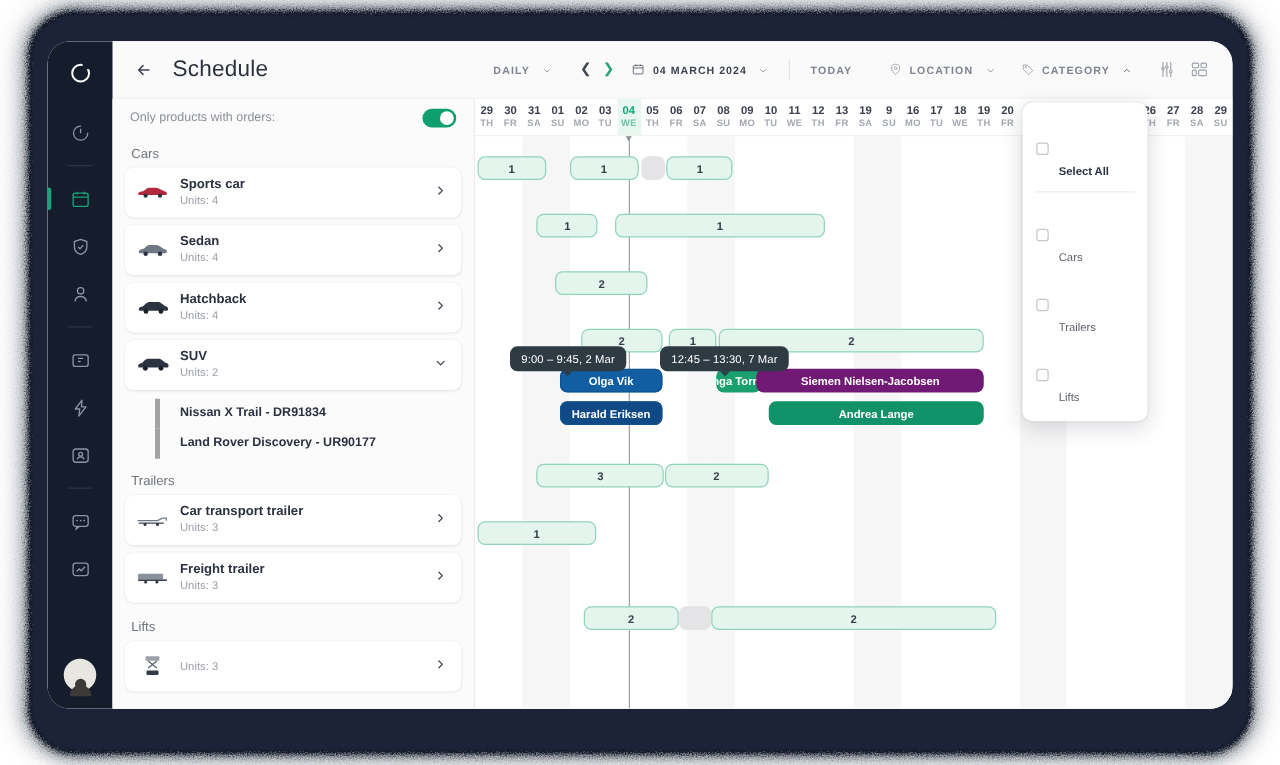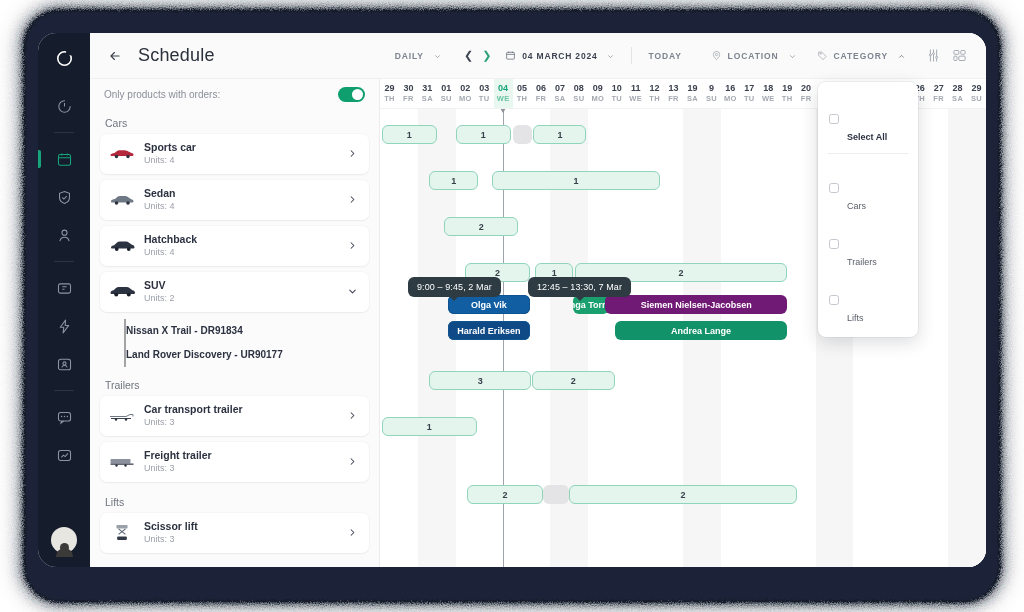--- a/index.html
+++ b/index.html
@@ -134,22 +134,22 @@
     display: flex; align-items: center; padding: 0 11px 0 9px; cursor: pointer;
     box-shadow: 0 1px 2px rgba(20,25,40,.05), 0 0 0 1px rgba(20,25,40,.02);
   }
   .prod-icon { width: 26px; height: 18px; flex: none; margin-right: 9px; display: flex; align-items: center; justify-content: center; }
   .prod-text { flex: 1; min-width: 0; }
   .prod-name { font-size: 10.5px; font-weight: 700; color: #2b3140; line-height: 1.25; }
   .prod-units { font-size: 9px; color: #9b9fa8; line-height: 1.35; }
   .prod-arrow { color: #3b4150; font-size: 11px; line-height: 1; }
   .sub-items { padding: 1px 0 4px 24px; }
   .sub-item {
-    font-size: 10px; font-weight: 700; color: #2b3140; padding: 6px 0 7px 0;
-    border-left: 2px solid #a3a3a3; cursor: pointer;
+    font-size: 10px; font-weight: 700; color: #2b3140; padding: 6px 0 7px 16px;
+    border-left: 4px solid #a3a3a3; cursor: pointer;
   }
 
   
   #timeline { flex: 1; display: flex; flex-direction: column; min-width: 0; position: relative; background: #fff; }
   #date-strip {
     height: 30px; flex: none; display: flex; position: relative; background: #fff;
     border-bottom: 1px solid #f2f2f2;
   }
   .daycol-head {
     flex: 1 0 0; display: flex; flex-direction: column; align-items: center; justify-content: center;
@@ -512,21 +512,20 @@
             <div class="group-title">Lifts</div>
             <div class="prod-card">
               <span class="prod-icon">
                 <svg width="14" height="18" viewBox="0 0 20 26">
                   <rect x="2" y="1.5" width="16" height="5" rx="1" fill="#9aa1ab"></rect>
                   <path d="M5 7l10 8M15 7L5 15" stroke="#5d6573" stroke-width="1.6"></path>
                   <rect x="3" y="18" width="14" height="5" rx="1.4" fill="#343b48"></rect>
                 </svg>
               </span>
               <span class="prod-text">
-                <span class="prod-name" style="display:block">Scissor lift</span>
                 <span class="prod-units" style="display:block">Units: 3</span>
               </span>
               <span class="prod-arrow"><svg width="11" height="11" viewBox="0 0 24 24" fill="none" stroke="#3b4150" stroke-width="2.2" stroke-linecap="round" stroke-linejoin="round">
                   <path d="M9 6l6 6-6 6"></path>
                 </svg></span>
             </div>
           </div>
       </div>
 
       <div id="timeline">

